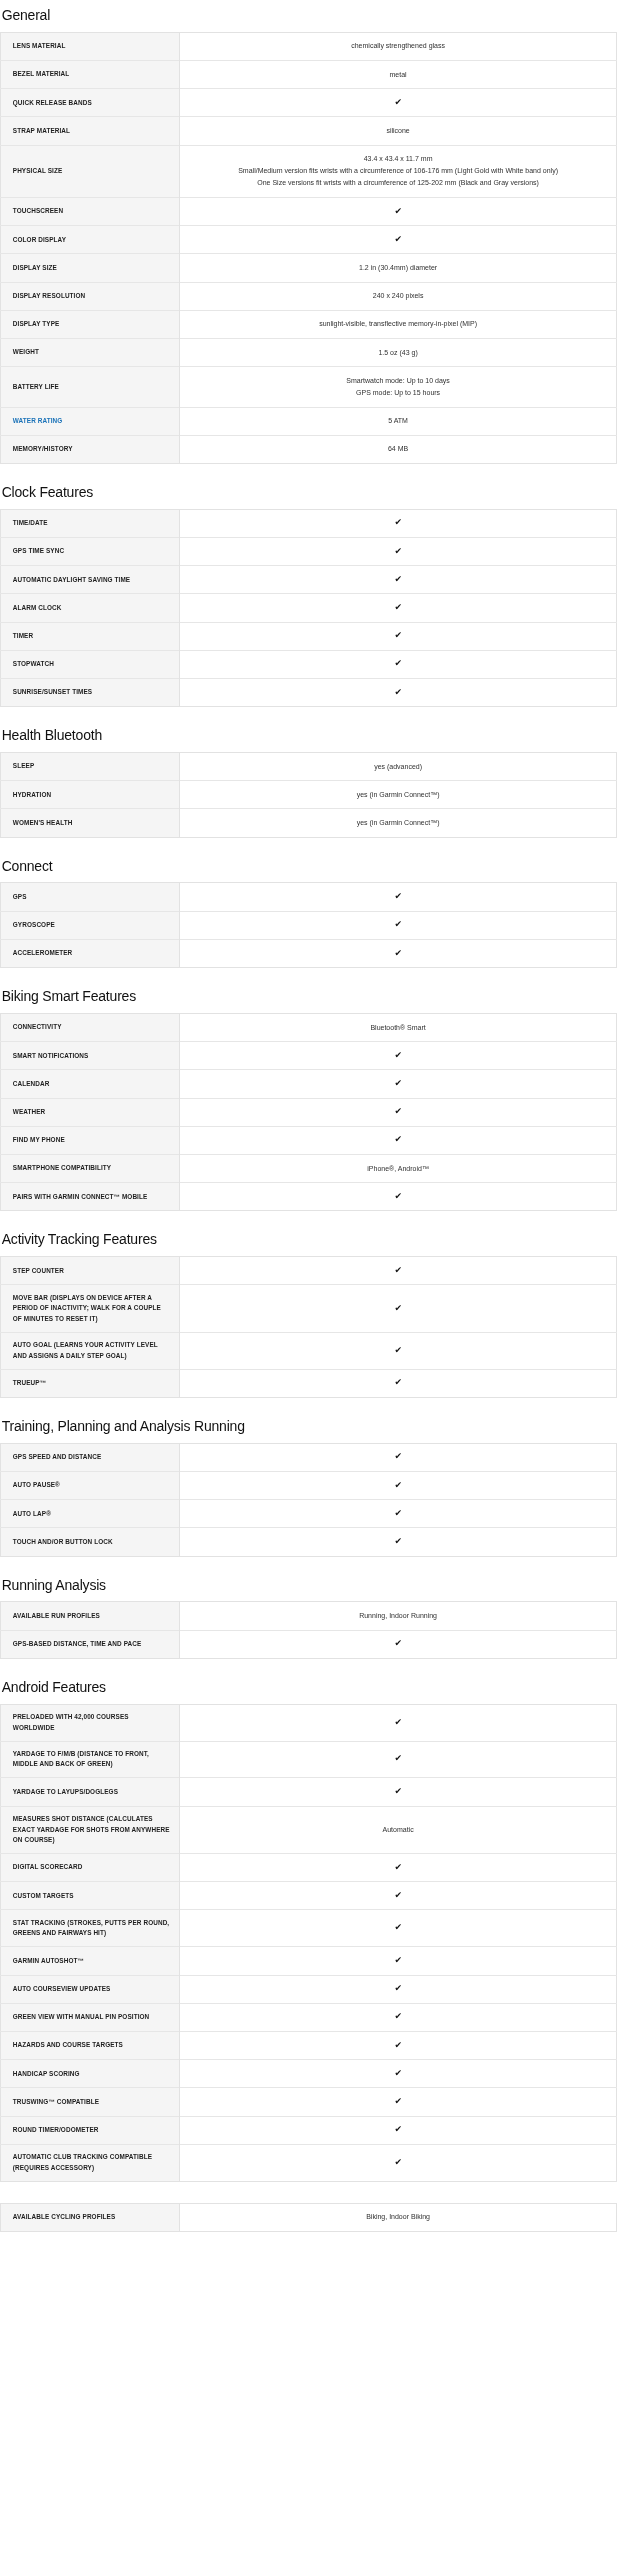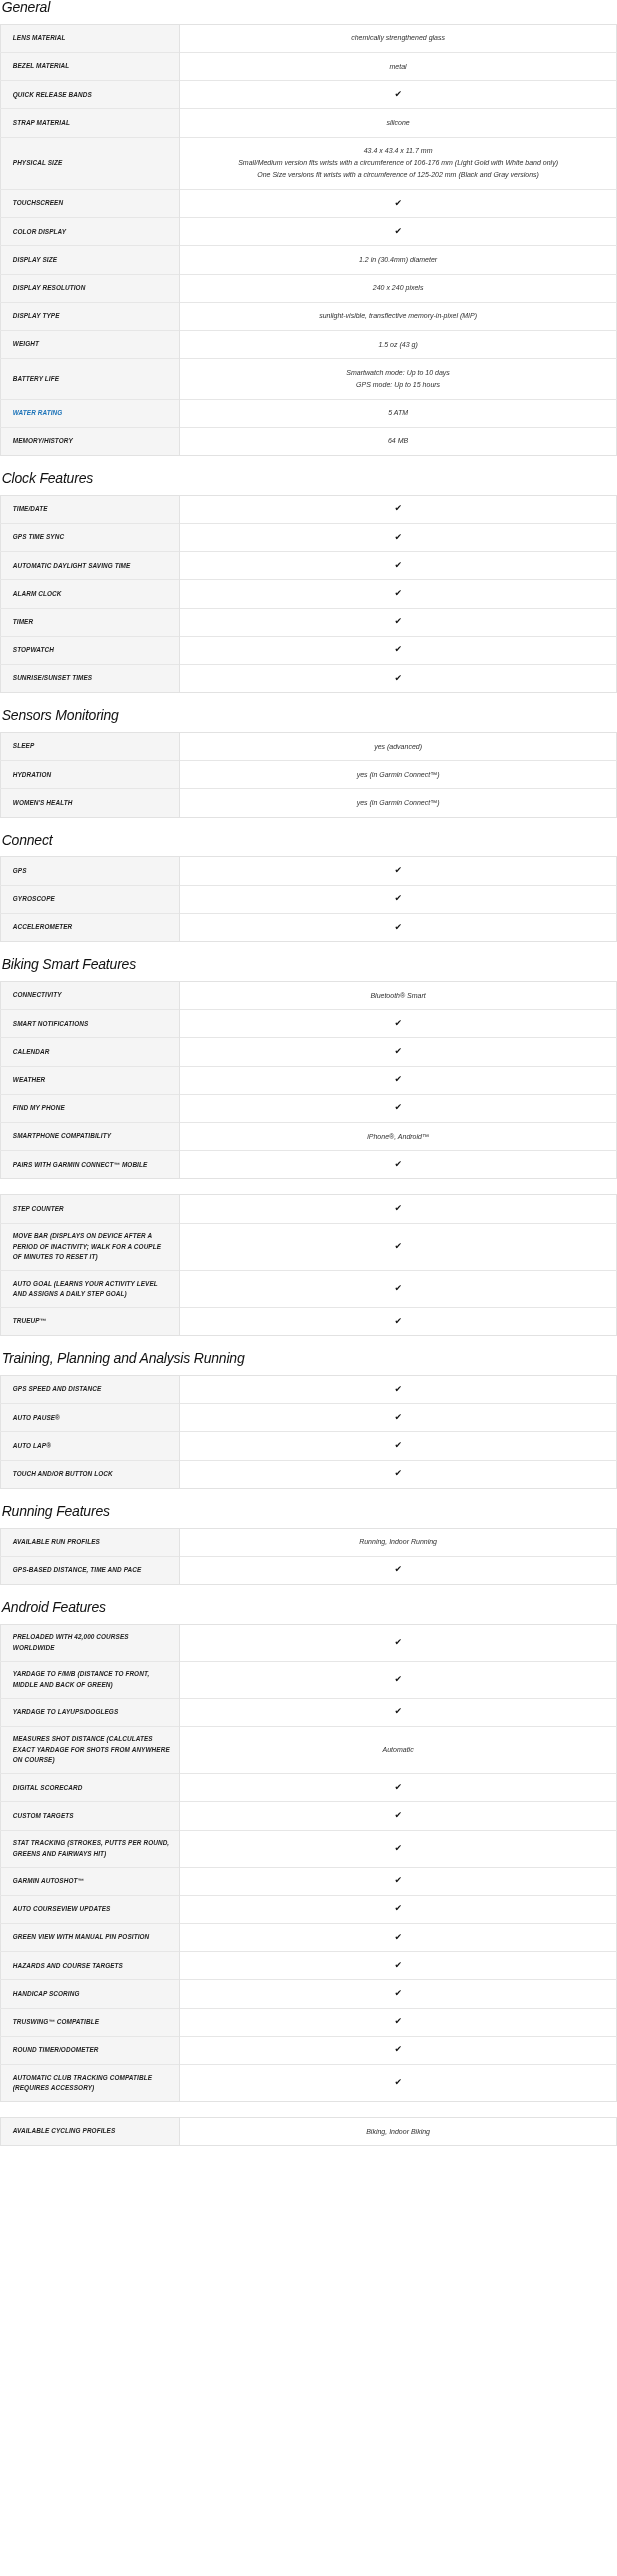--- a/index.html
+++ b/index.html
@@ -9,28 +9,27 @@
   }
   body {
     width: 617px;
     font-family: "Liberation Sans", sans-serif;
     color: #222222;
     -webkit-font-smoothing: antialiased;
   }
   .page {
     width: 617px;
     box-sizing: border-box;
-    padding: 0 0 20px 0;
-    font-style: italic;
+    padding: 8px 0 20px 0;
   }
   .section {
     margin: 0 0 0 0;
   }
   .section + .section {
-    margin-top: 15px;
+    margin-top: 21px;
   }
   h2.section-title {
     font-family: "Liberation Sans", sans-serif;
     font-size: 14px;
     font-weight: 400;
     letter-spacing: -0.2px;
     color: #111111;
     margin: 0 0 8.4px 1.7px;
     padding: 0;
     line-height: 1.1;
@@ -187,21 +186,21 @@
             <td class="spec-value"><span class="check">✔</span></td>
           </tr>
           <tr>
             <td class="spec-label">SUNRISE/SUNSET TIMES</td>
             <td class="spec-value"><span class="check">✔</span></td>
           </tr>
         </tbody>
       </table>
     </div>
     <div class="section">
-      <h2 class="section-title">Sensors Monitoring</h2>
+      <h2 class="section-title">Health Bluetooth</h2>
       <table class="spec-table">
         <tbody>
           <tr>
             <td class="spec-label">SLEEP</td>
             <td class="spec-value">yes (advanced)</td>
           </tr>
           <tr>
             <td class="spec-label">HYDRATION</td>
             <td class="spec-value">yes (in Garmin Connect™)</td>
           </tr>
@@ -260,20 +259,21 @@
             <td class="spec-value">iPhone®, Android™</td>
           </tr>
           <tr>
             <td class="spec-label">PAIRS WITH GARMIN CONNECT™ MOBILE</td>
             <td class="spec-value"><span class="check">✔</span></td>
           </tr>
         </tbody>
       </table>
     </div>
     <div class="section">
+      <h2 class="section-title">Activity Tracking Features</h2>
       <table class="spec-table">
         <tbody>
           <tr>
             <td class="spec-label">STEP COUNTER</td>
             <td class="spec-value"><span class="check">✔</span></td>
           </tr>
           <tr>
             <td class="spec-label">MOVE BAR (DISPLAYS ON DEVICE AFTER A PERIOD OF INACTIVITY; WALK FOR A COUPLE OF MINUTES TO RESET IT)</td>
             <td class="spec-value"><span class="check">✔</span></td>
           </tr>
@@ -305,21 +305,21 @@
             <td class="spec-value"><span class="check">✔</span></td>
           </tr>
           <tr>
             <td class="spec-label">TOUCH AND/OR BUTTON LOCK</td>
             <td class="spec-value"><span class="check">✔</span></td>
           </tr>
         </tbody>
       </table>
     </div>
     <div class="section">
-      <h2 class="section-title">Running Features</h2>
+      <h2 class="section-title">Running Analysis</h2>
       <table class="spec-table">
         <tbody>
           <tr>
             <td class="spec-label">AVAILABLE RUN PROFILES</td>
             <td class="spec-value">Running, Indoor Running</td>
           </tr>
           <tr>
             <td class="spec-label">GPS-BASED DISTANCE, TIME AND PACE</td>
             <td class="spec-value"><span class="check">✔</span></td>
           </tr>

